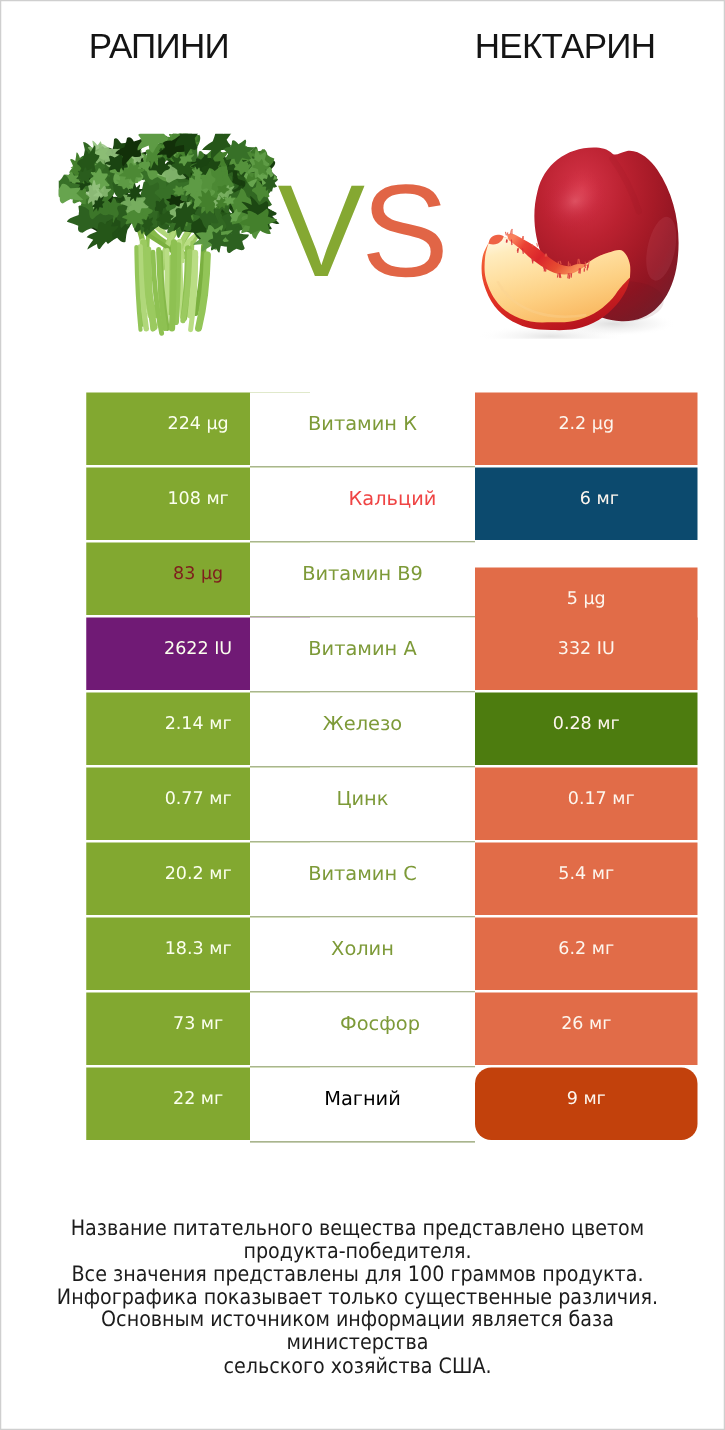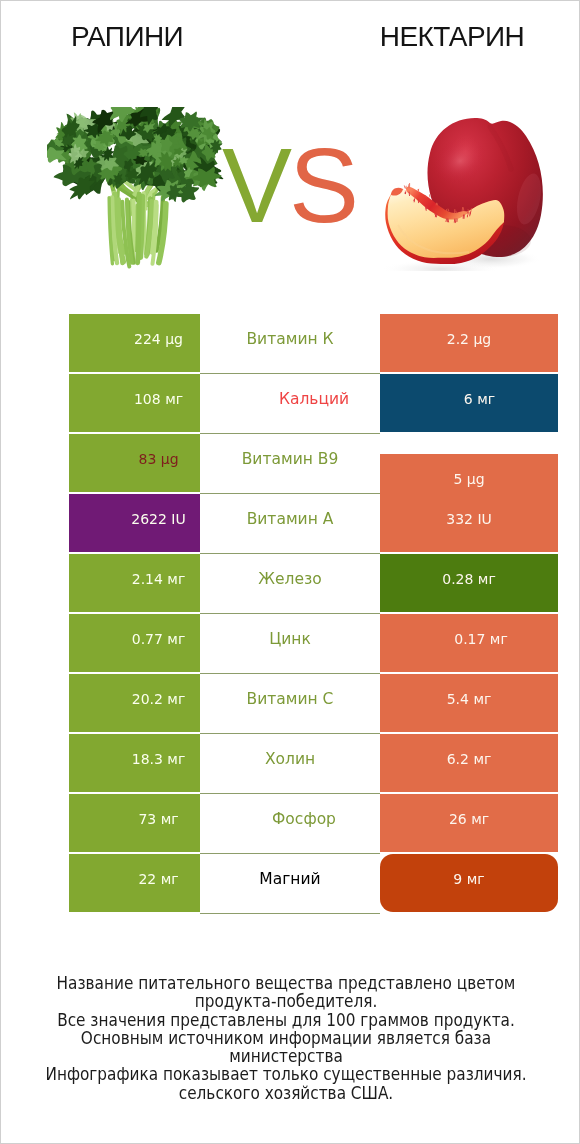--- a/index.html
+++ b/index.html
@@ -398,18 +398,18 @@
         <div class="cell cell-mid" style="color: #000000;">Магний</div>
         <div class="cell cell-right" style="background: #c2410c; color: rgb(253, 246, 238); border-radius: 13px;">9 мг</div>
       </div>
       <div class="row-separator" style="top: 599px; background: rgb(141, 157, 106);"></div>
     </div>
 
   <div class="footer" id="footer-note" style="color: rgb(28, 28, 28);">
       <div>Название питательного вещества представлено цветом</div>
       <div>продукта-победителя.</div>
       <div>Все значения представлены для 100 граммов продукта.</div>
+      <div>Инфографика показывает только существенные различия.</div>
       <div>Основным источником информации является база министерства</div>
-      <div>Инфографика показывает только существенные различия.</div>
       <div>сельского хозяйства США.</div>
     </div>
 
 </div>
 
 </body></html>

